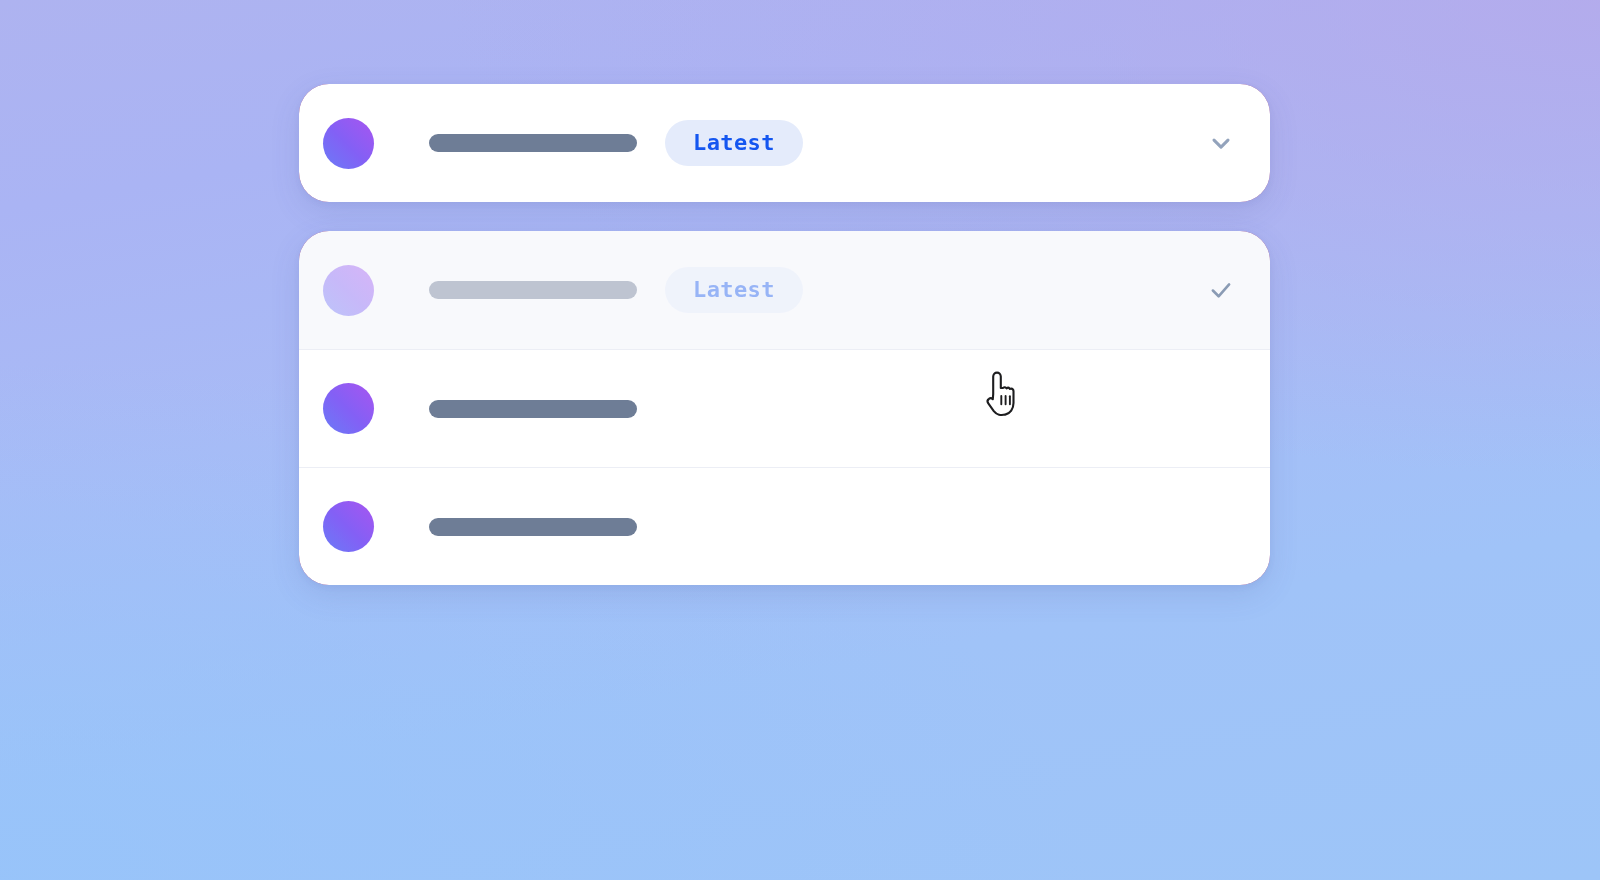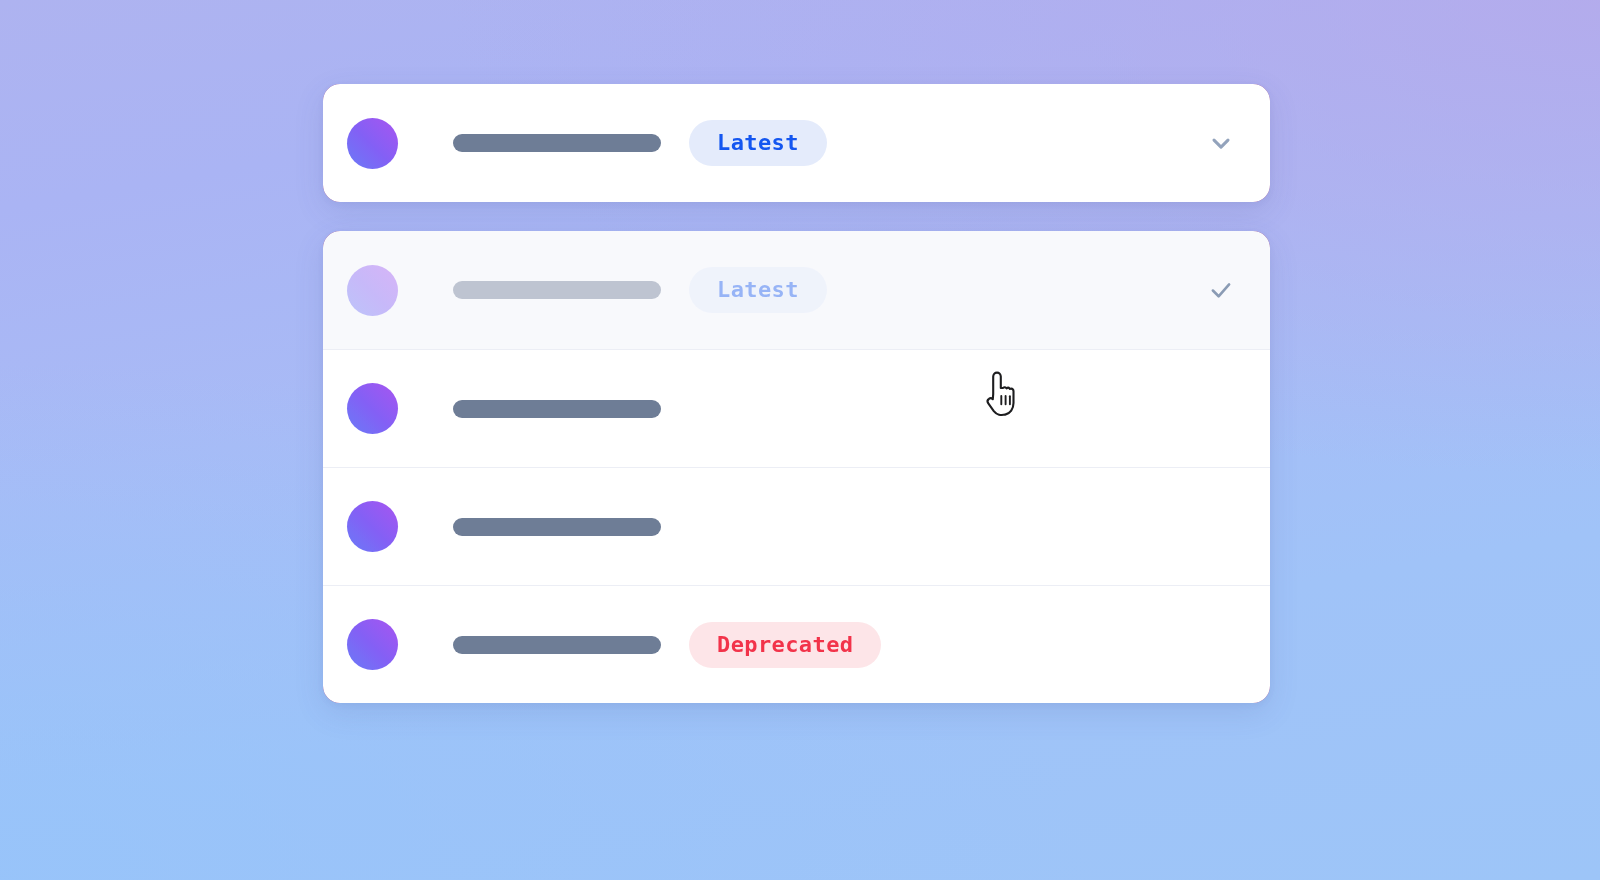--- a/index.html
+++ b/index.html
@@ -40,25 +40,24 @@
     top: 84px;
     width: 971px;
     display: flex;
     flex-direction: column;
     gap: 29px;
     z-index: 2;
   }
 
   .card {
     background: #701a75;
-    border-radius: 17px;
+    border-radius: 30px;
     overflow: hidden;
     box-shadow: 0 10px 30px rgba(70,80,150,0.13),
                 0 2px 6px rgba(70,80,150,0.07);
-    margin-left: 24px;
   }
 
   .row {
     position: relative;
     display: flex;
     align-items: center;
     height: 118px;
     padding: 0 24px 0 24px;
     background: #ffffff;
   }
@@ -187,26 +186,20 @@
       <div class="skeleton"></div>
       <div class="spacer"></div>
     </div>
 
     <div class="row">
       <div class="avatar"></div>
       <div class="skeleton"></div>
       <div class="spacer"></div>
     </div>
 
-    <div class="row">
-      <div class="avatar"></div>
-      <div class="skeleton"></div>
-      <div class="badge badge--deprecated">Deprecated</div>
-      <div class="spacer"></div>
-    </div>
 
   </div>
 </div>
 
 <div class="cursor">
   <svg width="34" height="46" viewBox="0 0 34 46">
     <path d="M9.2 23.2 L9.2 5.6 C9.2 3.2 10.9 1.6 13.0 1.6 C15.1 1.6 16.8 3.2 16.8 5.6
              L16.8 17.0 L18.9 17.0 C19.9 16.2 21.4 16.2 22.3 17.0 L22.6 17.3
              C23.5 16.6 24.9 16.7 25.7 17.6 L26.0 18.0 C26.9 17.4 28.2 17.6 28.9 18.5
              C29.3 19.0 29.5 19.6 29.5 20.2 L29.5 32.0 C29.5 37.8 26.2 42.5 21.2 43.6

